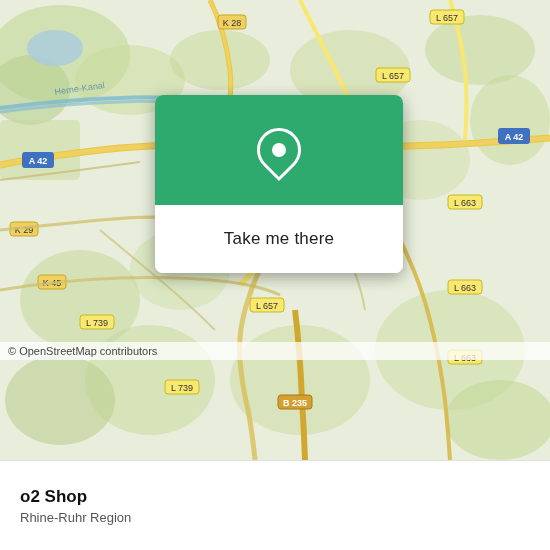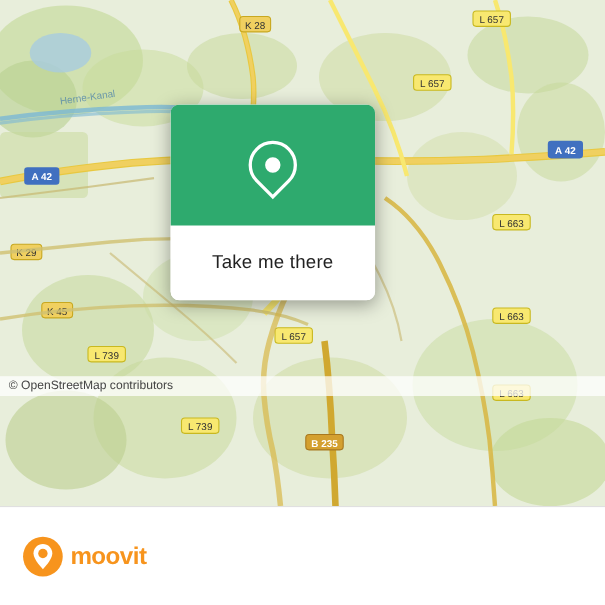--- a/index.html
+++ b/index.html
@@ -25,21 +25,21 @@
       height: 100%;
       position: absolute;
       top: 0; left: 0;
     }
 
     
     #popup-card {
       position: absolute;
       top: 95px;
       left: 155px;
-      width: 186px;
+      width: 248px;
       background: white;
       border-radius: 8px;
       box-shadow: 0 4px 16px rgba(0,0,0,0.35);
       overflow: hidden;
       z-index: 10;
     }
 
     #popup-image-area {
       background: #2eaa6e;
       height: 110px;
@@ -258,23 +258,17 @@
     </div>
 
   </div>
 
   <div id="attribution-bar">
     <span>© OpenStreetMap contributors</span>
   </div>
 </div>
 
 <div id="bottom-bar">
-  <div id="moovit-logo">
-
-    <svg id="moovit-icon" viewBox="0 0 40 40" xmlns="http://www.w3.org/2000/svg">
-      <circle cx="20" cy="20" r="19" fill="#f7941d"></circle>
-
-      <path d="M20 8 C15,8 11,12 11,17 C11,23 20,32 20,32 C20,32 29,23 29,17 C29,12 25,8 20,8 Z" fill="white"></path>
-      <circle cx="20" cy="17" r="4.5" fill="#f7941d"></circle>
-    </svg>
-    <span id="moovit-text">moovit</span>
+  <div id="bottom-text">
+    <div id="bottom-title">o2 Shop</div>
+    <div id="bottom-subtitle">Rhine-Ruhr Region</div>
   </div>
 </div>
 
 </body></html>

